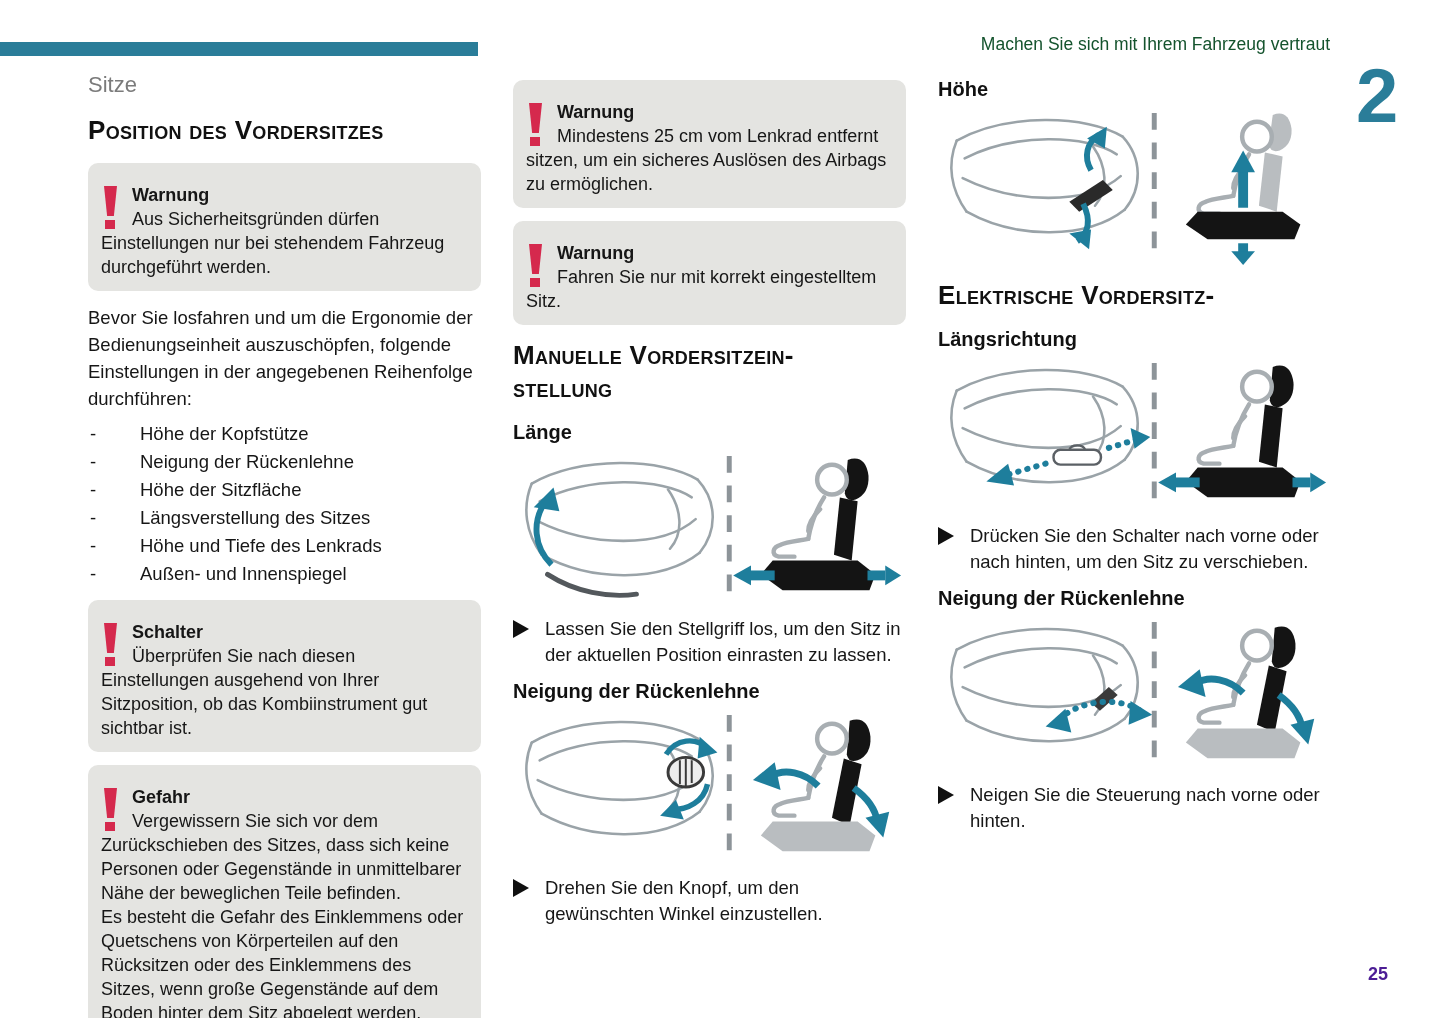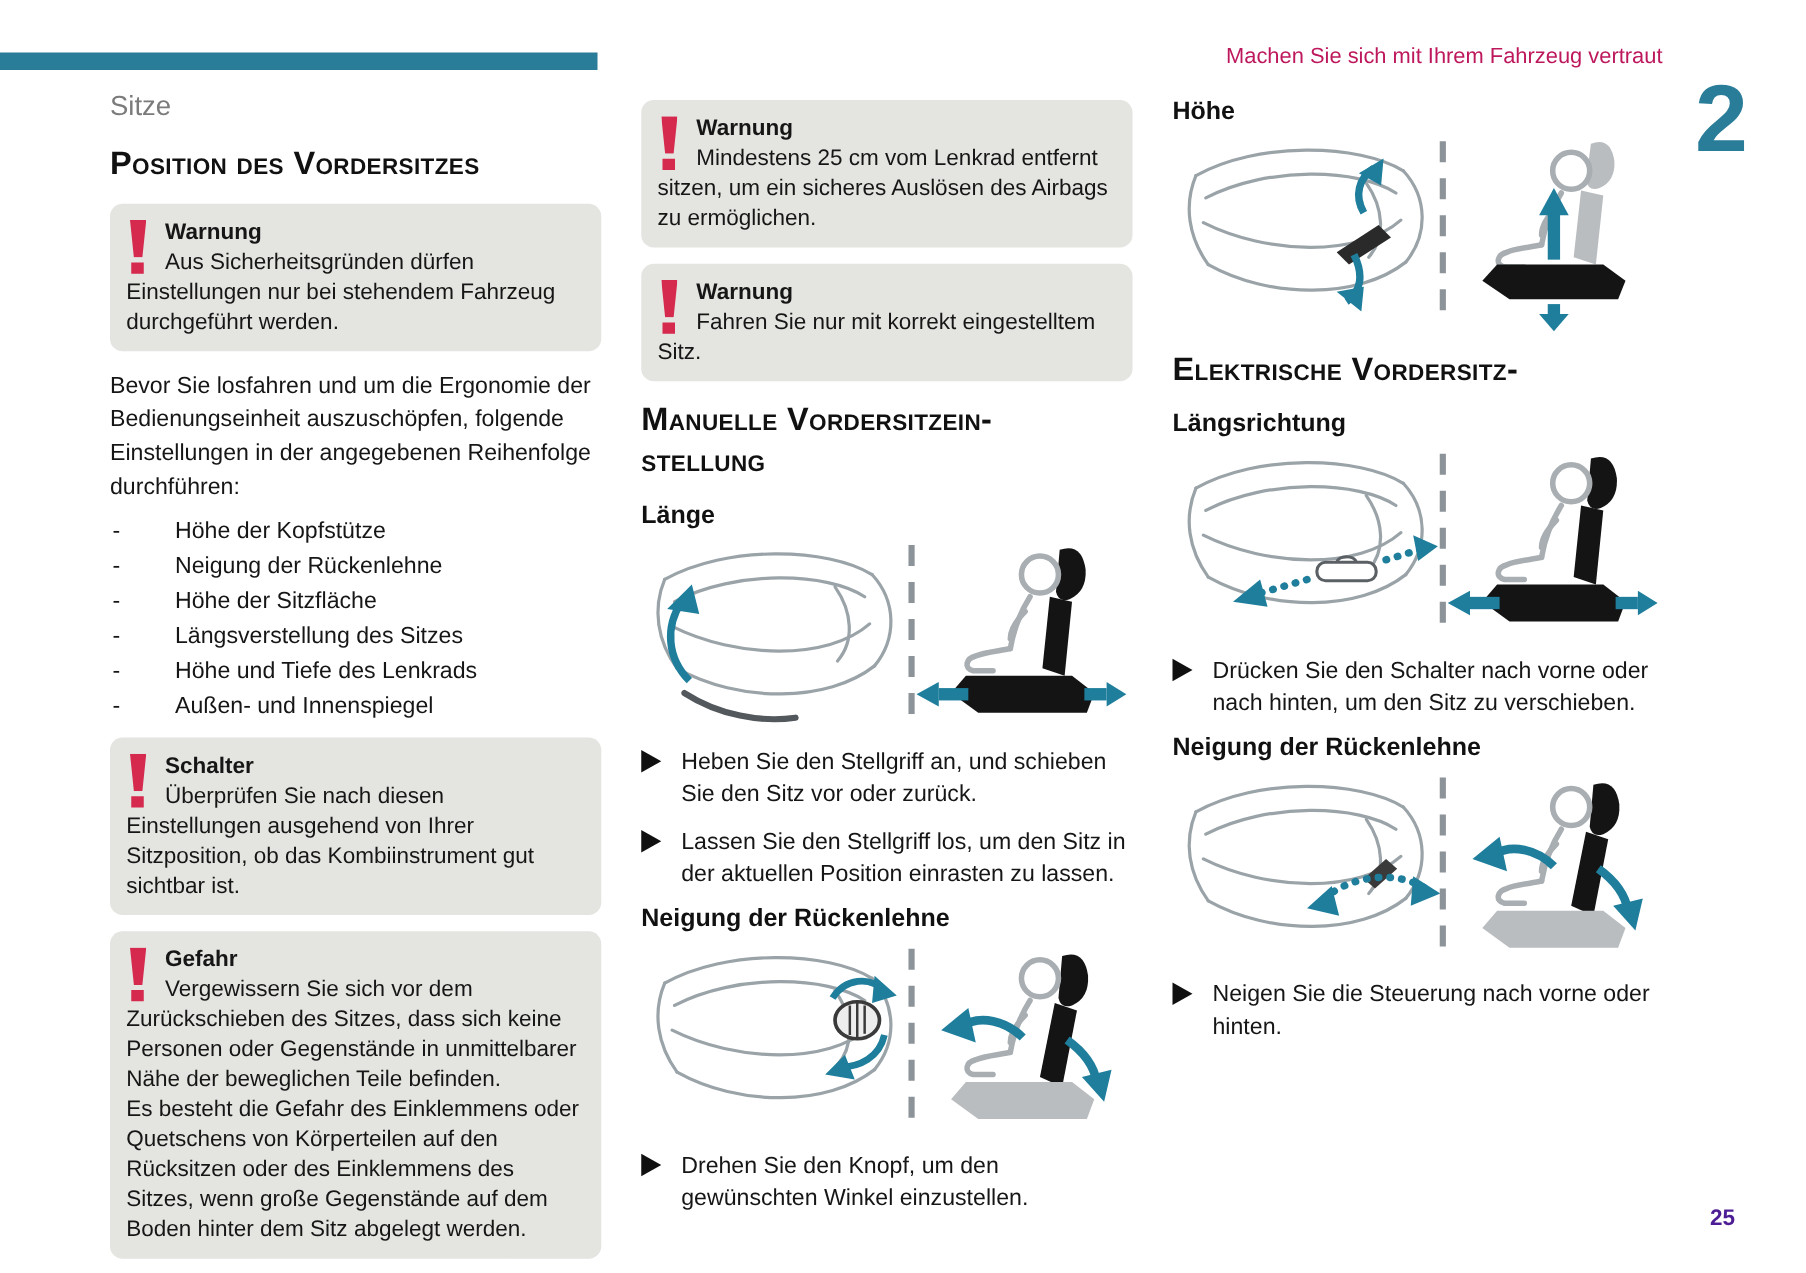--- a/index.html
+++ b/index.html
@@ -3,21 +3,21 @@
 <meta charset="utf-8">
 <style>
   * { margin:0; padding:0; box-sizing:border-box; }
   html,body { background:#fff; }
   .page {
     position:relative; width:1445px; height:1018px; background:#fff;
     font-family:"Liberation Sans", sans-serif; color:#161616; overflow:hidden;
   }
   .topbar { position:absolute; left:0; top:42px; width:478px; height:14px; background:#2a7d99; }
   .runhead {
-    position:absolute; top:34px; right:115px; font-size:17.5px; color:#be185d;
+    position:absolute; top:34px; right:115px; font-size:17.5px; color:#14532d;
   }
   .chapter-num {
     position:absolute; left:1356px; top:58px; font-size:76px; font-weight:bold;
     color:#2a7d99; line-height:1;
   }
   .pagenum {
     position:absolute; left:1368px; top:964px; font-size:18px; font-weight:bold; color:#4c1d95;
   }
   .col { position:absolute; width:393px; }
   .col1 { left:88px;  top:72px; }
@@ -32,21 +32,21 @@
   h2.caps span { display:block; }
   h3.sub { font-size:20px; font-weight:bold; margin:10px 0 6px; color:#111; }
 
   p.body { font-size:18.5px; line-height:27px; margin-bottom:8px; }
 
   ul.dashlist { list-style:none; margin:4px 0 12px; }
   ul.dashlist li { position:relative; padding-left:52px; line-height:28px; font-size:18.5px; }
   ul.dashlist li::before { content:"-"; position:absolute; left:2px; }
 
   .alert {
-    background:#e4e4e1; border-radius:10px; padding:10px 15px 12px 13px;
+    background:#e4e4e1; border-radius:10px; padding:20px 15px 12px 13px;
     font-size:18px; line-height:24px; margin-bottom:13px; overflow:hidden;
   }
   .alert .excl { float:left; width:15px; margin:3px 13px 2px 3px; }
   .excl-bar { display:block; width:13px; height:30px; background:#d5294d;
               clip-path:polygon(0 0,100% 0,76% 100%,24% 100%); }
   .excl-dot { display:block; width:10px; height:9px; background:#d5294d; margin:4px 0 0 1px; }
   .alert b { display:block; font-size:18px; }
 
   .step { position:relative; padding-left:32px; font-size:18.5px; line-height:26px; margin:0 0 12px; }
   .step .tri {
@@ -231,24 +231,20 @@
 
     <svg class="illu" viewBox="0 0 392 160">
       <use href="#seatline" transform="translate(2,0)"></use>
       <use href="#ctrlLaenge" transform="translate(2,0)"></use>
       <use href="#divider"></use>
       <use href="#silA" transform="translate(244,0)"></use>
     </svg>
 
     <div class="step">
       <span class="tri"></span>
-      <span>Heben Sie den Stellgriff an, und schieben Sie den Sitz vor oder zurück.</span>
-    </div>
-    <div class="step">
-      <span class="tri"></span>
       <span>Lassen Sie den Stellgriff los, um den Sitz in der aktuellen Position einrasten zu lassen.</span>
     </div>
 
     <h3 class="sub">Neigung der Rückenlehne</h3>
 
     <svg class="illu" viewBox="0 0 392 160">
       <use href="#seatline" transform="translate(2,0)"></use>
       <use href="#ctrlNeigMan" transform="translate(2,0)"></use>
       <use href="#divider"></use>
       <use href="#silC" transform="translate(244,0)"></use>

